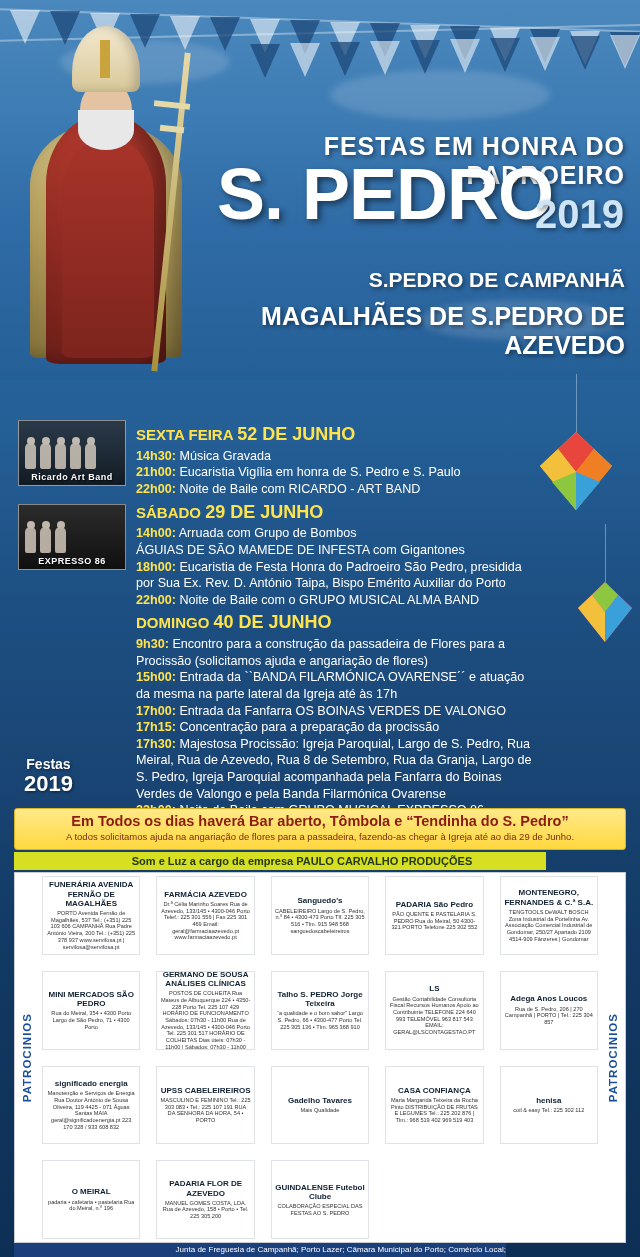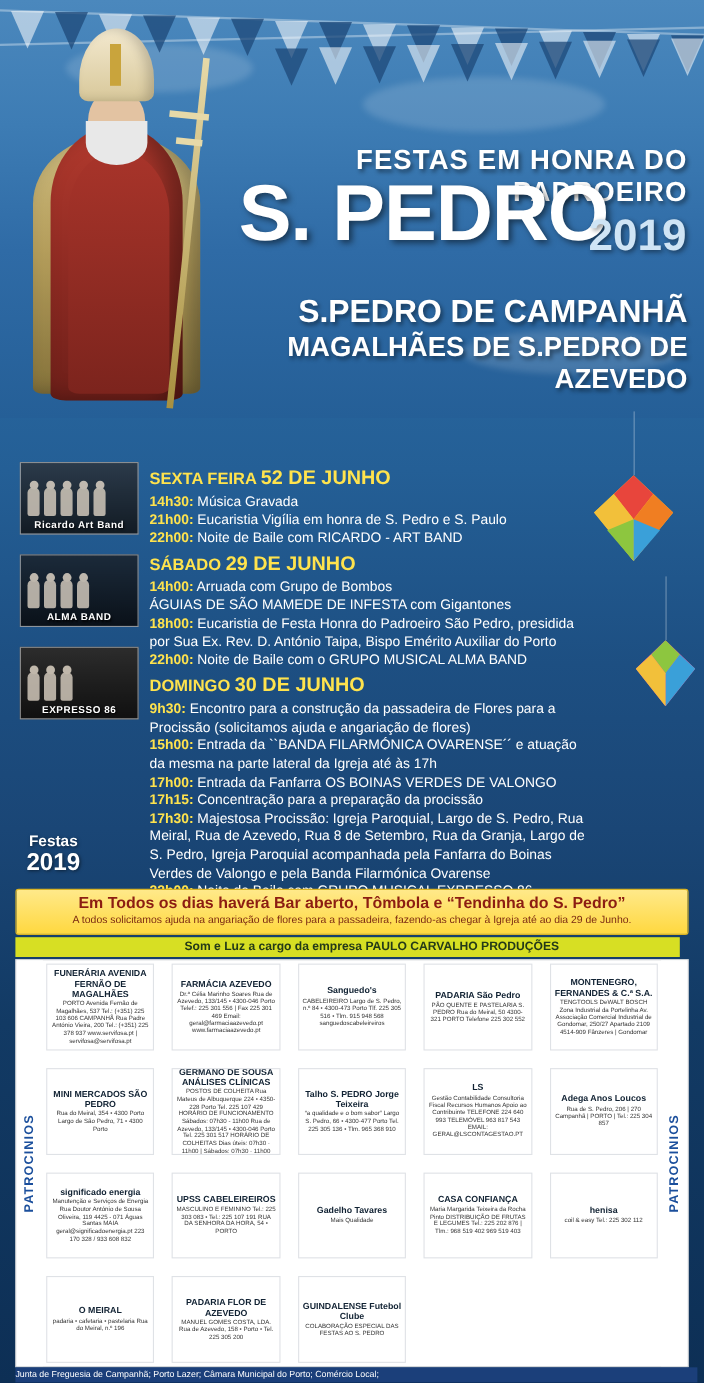--- a/index.html
+++ b/index.html
@@ -99,21 +99,21 @@
     text-shadow: 3px 3px 6px rgba(0,0,0,0.5);
     line-height:1;
   }
   .t-year {
     position:absolute; right:16px; top:192px;
     font-weight:bold; font-size:40px; color:#cfe4f5;
     text-shadow: 2px 2px 5px rgba(0,0,0,0.45);
   }
   .t-sub1 {
     position:absolute; left:200px; top:268px; width:425px;
-    text-align:right; font-weight:bold; font-size:29px; color:#ffffff;
+    text-align:right; font-weight:bold; font-size:21px; color:#ffffff;
     text-shadow: 2px 2px 4px rgba(0,0,0,0.45);
   }
   .t-sub2 {
     position:absolute; left:180px; top:302px; width:445px;
     text-align:right; font-weight:bold; font-size:25px; color:#ffffff;
     text-shadow: 2px 2px 4px rgba(0,0,0,0.45);
   }
 
   
   .lantern { position:absolute; }
@@ -160,21 +160,21 @@
   .yellow {
     position:absolute; left:14px; top:808px; width:612px; height:42px;
     background: linear-gradient(180deg,#ffe98a 0%, #ffd83f 100%);
     border:1px solid #d9b325; border-radius:3px;
     padding:4px 8px; color:#8c1d12;
   }
   .yellow .l1 { font-weight:bold; font-size:14.5px; text-align:center; color:#8c1d12; }
   .yellow .l2 { font-size:9.5px; text-align:center; color:#7c2a12; margin-top:2px; }
 
   .somluz {
-    position:absolute; left:14px; top:852px; width:604px; height:18px;
+    position:absolute; left:14px; top:852px; width:532px; height:18px;
     background:#d7df23; color:#243a18; font-size:11px; font-weight:bold;
     text-align:center; line-height:18px;padding-left:44px;
   }
 
   
   .sponsors {
     position:absolute; left:14px; top:872px; width:612px; height:371px;
     background:#ffffff; border:1px solid #c9ccd0;
     display:flex;
   }
@@ -194,22 +194,22 @@
   .cell {
     border:1px solid #dfe2e6; background:#fff;
     padding:3px; overflow:hidden; position:relative;
     display:flex; flex-direction:column; align-items:center; justify-content:center;
     text-align:center;
   }
   .cell .nm { font-weight:bold; font-size:8px; line-height:1.15; color:#123; }
   .cell .ds { font-size:5.6px; line-height:1.2; color:#333; margin-top:2px; }
 
   .bottom-note {
-    position:absolute; left:14px; top:1243px; width:620px;
-    background:#1b3f7a; color:#fff; font-size:8px; text-align:left;
+    position:absolute; left:14px; top:1243px; width:492px;
+    background:#1b3f7a; color:#fff; font-size:8px; text-align:right;
     line-height:14px; height:14px;
   }
 </style>
 </head>
 <body>
 
 <div class="poster">
 
   <div class="sky"></div>
   <div class="cloud" style="left:60px; top:40px; width:170px; height:44px;"></div>
@@ -291,29 +291,20 @@
     <div class="band-img bi1">
       <div class="figs">
           <div class="fig"></div>
           <div class="fig"></div>
           <div class="fig"></div>
           <div class="fig"></div>
           <div class="fig"></div>
         </div>
       <div class="band-cap">Ricardo Art Band</div>
     </div>
-    <div class="band-img bi2">
-      <div class="figs">
-          <div class="fig"></div>
-          <div class="fig"></div>
-          <div class="fig"></div>
-          <div class="fig"></div>
-        </div>
-      <div class="band-cap">ALMA BAND</div>
-    </div>
     <div class="band-img bi3">
       <div class="figs">
           <div class="fig"></div>
           <div class="fig"></div>
           <div class="fig"></div>
         </div>
       <div class="band-cap">EXPRESSO 86</div>
     </div>
   </div>
 
@@ -325,21 +316,21 @@
   <div class="prog" style="left:136px; width:400px;" id="prog">
       <div class="day"><span>SEXTA FEIRA </span><span class="num">52 DE JUNHO</span></div>
       <p class="line"><span class="hl">14h30:</span><span> Música Gravada</span></p>
       <p class="line"><span class="hl">21h00:</span><span> Eucaristia Vigília em honra de S. Pedro e S. Paulo</span></p>
       <p class="line"><span class="hl">22h00:</span><span> Noite de Baile com RICARDO - ART BAND</span></p>
       <div class="day"><span>SÁBADO </span><span class="num">29 DE JUNHO</span></div>
       <p class="line"><span class="hl">14h00:</span><span> Arruada com Grupo de Bombos</span></p>
       <p class="line"><span class="hl"></span><span>ÁGUIAS DE SÃO MAMEDE DE INFESTA com Gigantones</span></p>
       <p class="line"><span class="hl">18h00:</span><span> Eucaristia de Festa Honra do Padroeiro São Pedro, presidida por Sua Ex. Rev. D. António Taipa, Bispo Emérito Auxiliar do Porto</span></p>
       <p class="line"><span class="hl">22h00:</span><span> Noite de Baile com o GRUPO MUSICAL ALMA BAND</span></p>
-      <div class="day"><span>DOMINGO </span><span class="num">30 DE JUNHO</span></div>
+      <div class="day"><span>DOMINGO </span><span class="num">40 DE JUNHO</span></div>
       <p class="line"><span class="hl">9h30:</span><span> Encontro para a construção da passadeira de Flores para a Procissão (solicitamos ajuda e angariação de flores)</span></p>
       <p class="line"><span class="hl">15h00:</span><span> Entrada da ``BANDA FILARMÓNICA OVARENSE´´ e atuação da mesma na parte lateral da Igreja até às 17h</span></p>
       <p class="line"><span class="hl">17h00:</span><span> Entrada da Fanfarra OS BOINAS VERDES DE VALONGO</span></p>
       <p class="line"><span class="hl">17h15:</span><span> Concentração para a preparação da procissão</span></p>
       <p class="line"><span class="hl">17h30:</span><span> Majestosa Procissão: Igreja Paroquial, Largo de S. Pedro, Rua Meiral, Rua de Azevedo, Rua 8 de Setembro, Rua da Granja, Largo de S. Pedro, Igreja Paroquial acompanhada pela Fanfarra do Boinas Verdes de Valongo e pela Banda Filarmónica Ovarense</span></p>
       <p class="line"><span class="hl">22h00:</span><span> Noite de Baile com GRUPO MUSICAL EXPRESSO 86</span></p>
       <p class="line"><span class="hl">24h00:</span><span> Fogo de Artifício</span></p>
     </div>
 
   <div class="yellow">

